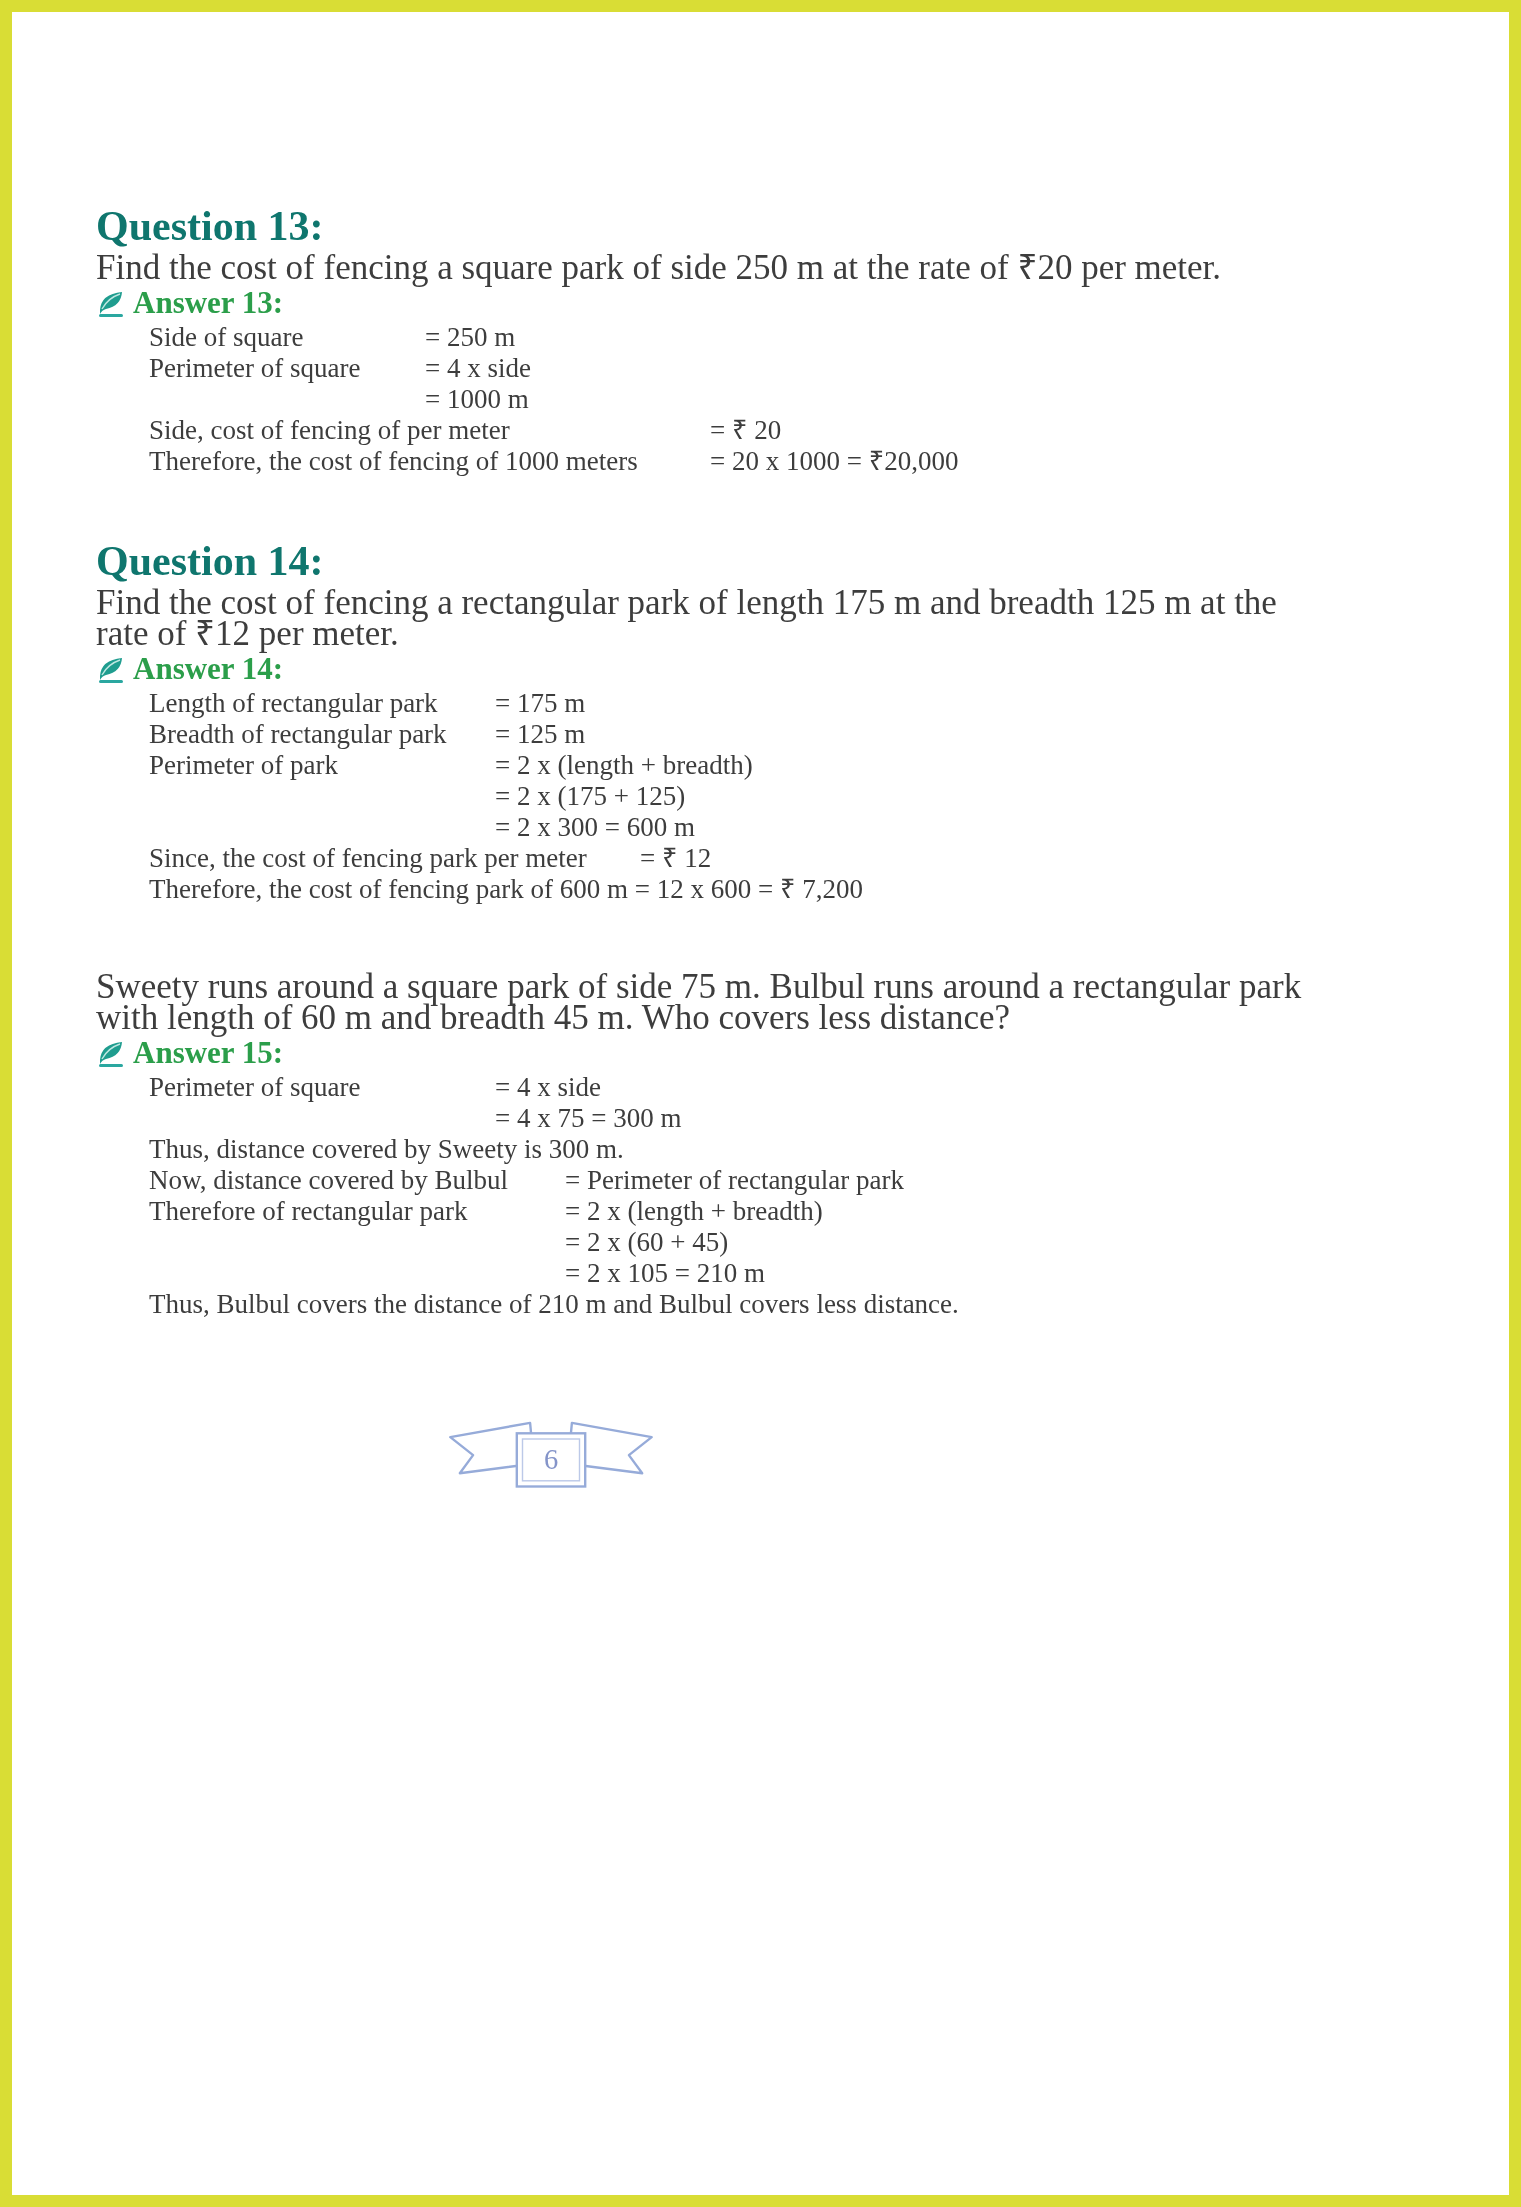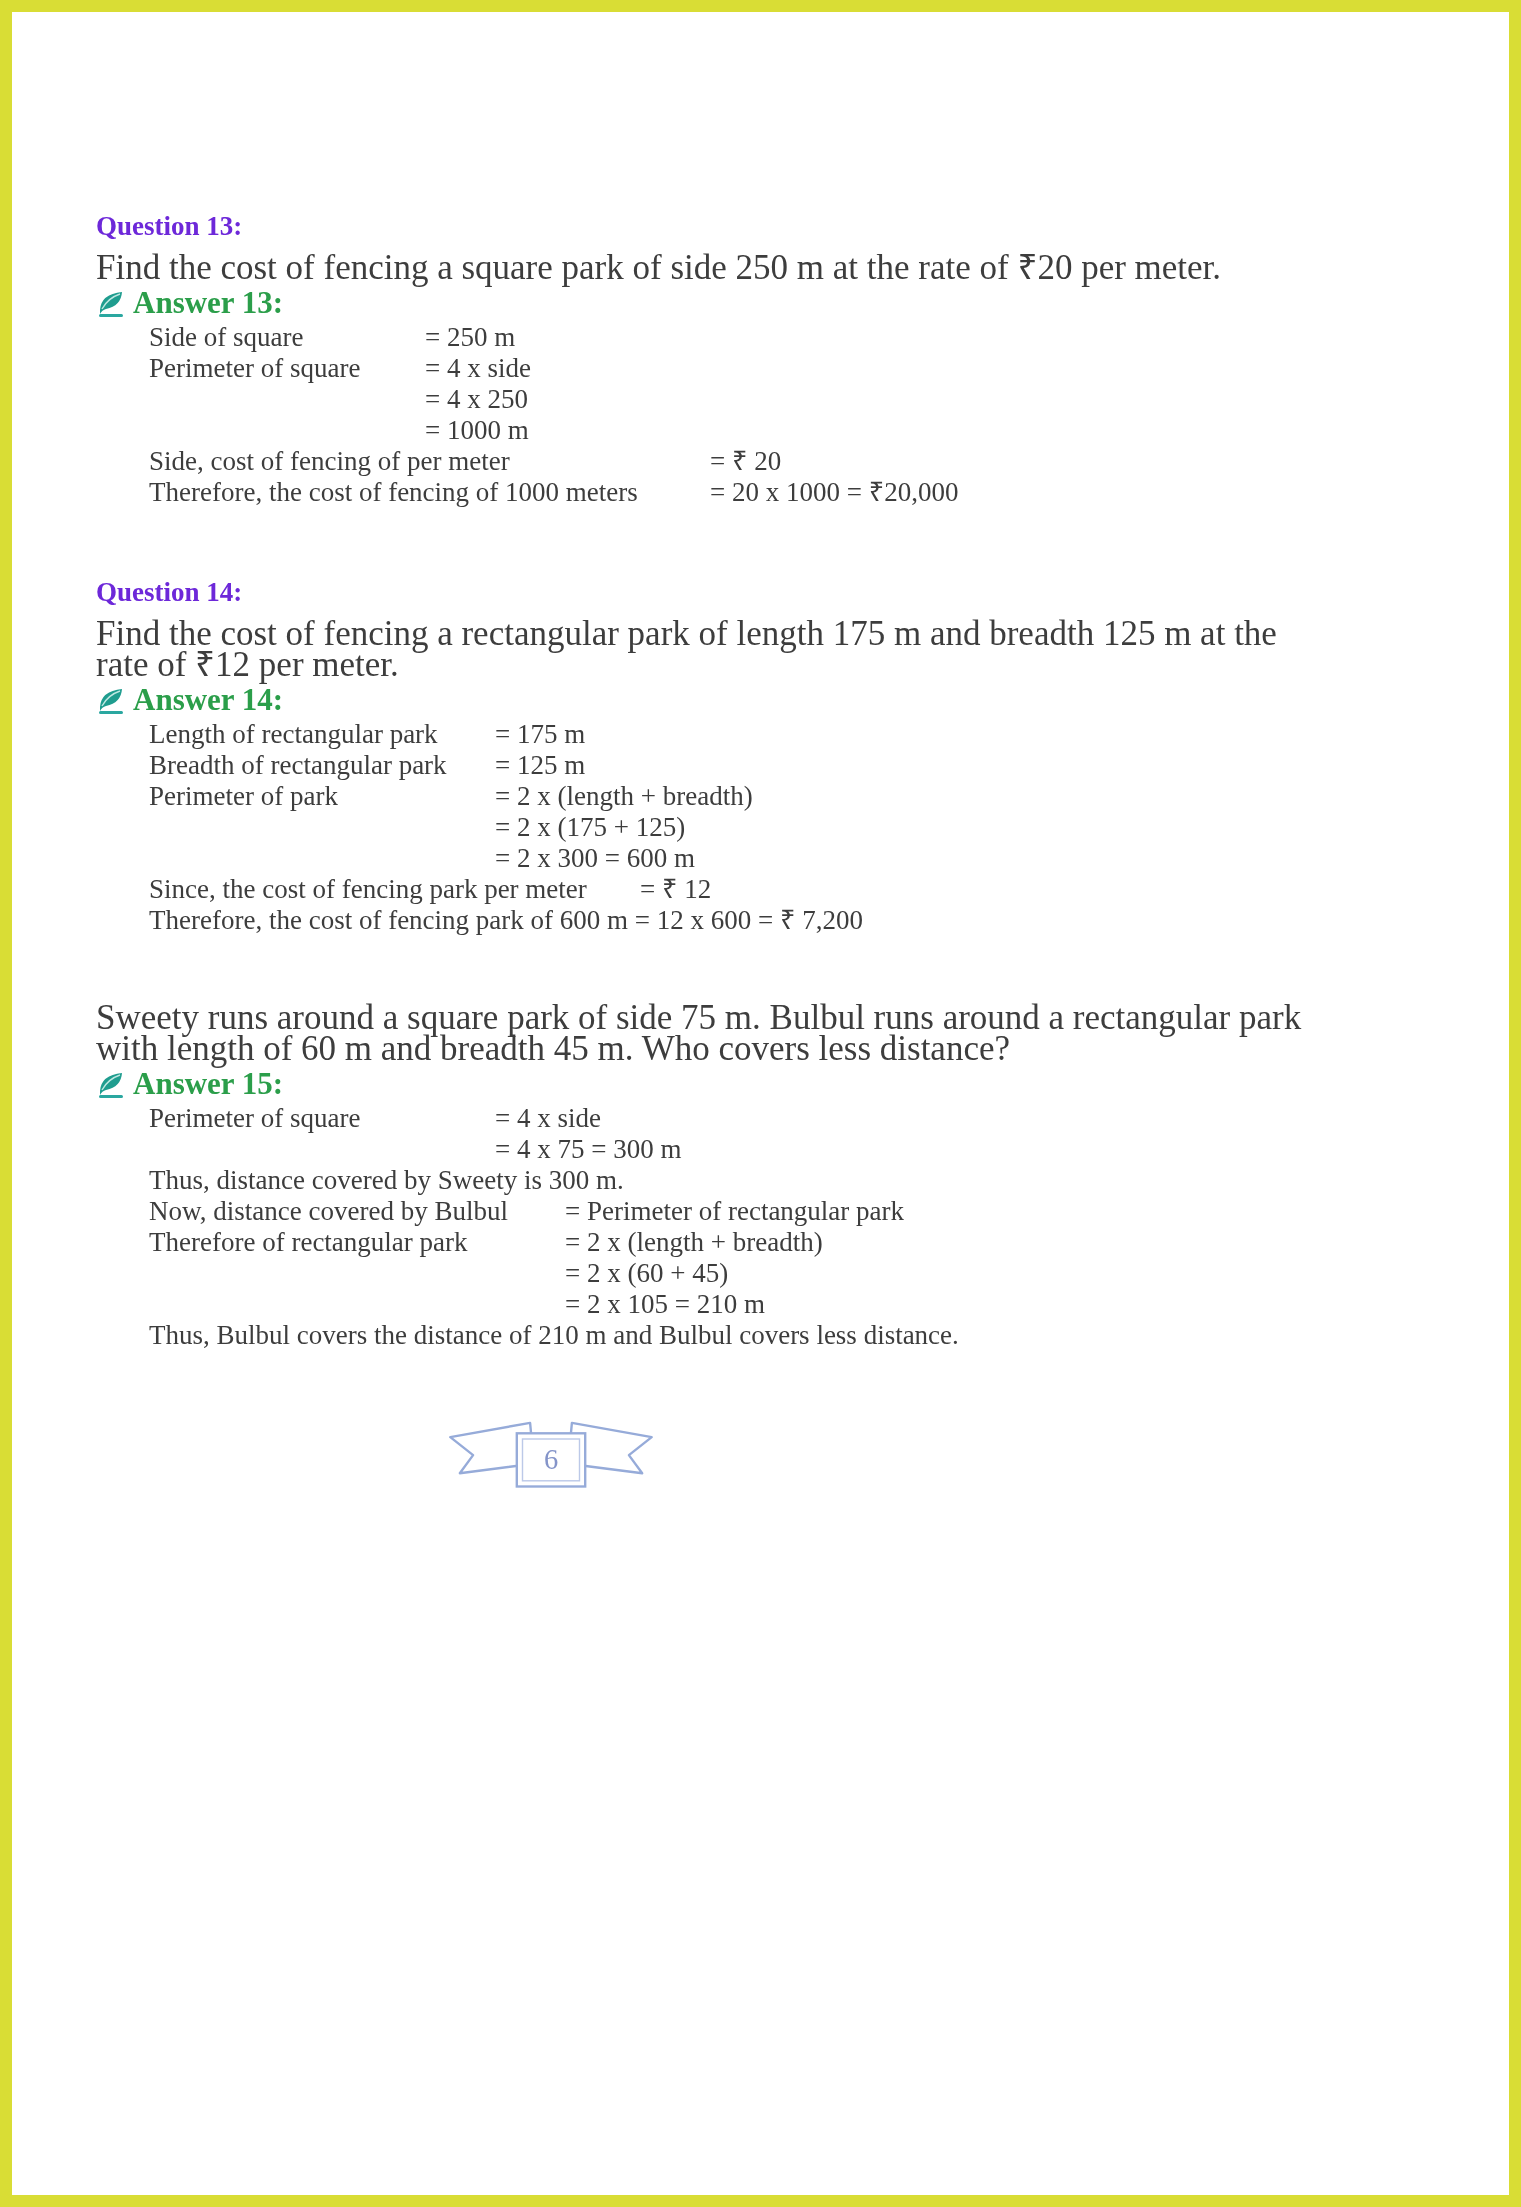--- a/index.html
+++ b/index.html
@@ -9,21 +9,21 @@
     width:1521px; height:2207px;
     background:#ffffff;
     border:12px solid #d9dd35;
     font-family:"Liberation Serif", serif;
     color:#3d3d3d;
     overflow:hidden;
   }
   .content { padding:196px 78px 0 84px; }
   .section { margin-bottom:66px; }
   .qhead {
-    font-size:27px; font-weight:bold; color:#6d28d9;
+    font-size:42px; font-weight:bold; color:#0f766e;
     margin-bottom:8px; line-height:36px;
   }
   .qtext {
     font-size:35px; line-height:31px; max-width:1240px;
     margin-bottom:2px;
   }
   .ahead { display:flex; align-items:center; gap:7px; height:36px; margin:1px 0; }
   .ahead-label { font-size:31px; font-weight:bold; color:#2b9e4a; line-height:34px; }
   .leaf { width:30px; height:30px; display:inline-flex; align-items:center; justify-content:center; }
   .answer { margin-left:53px; }
@@ -65,24 +65,20 @@
         <span class="ahead-label">Answer 13:</span>
       </div>
       <div class="answer">
         <div class="arow">
           <span class="lbl w232">Side of square</span>
           <span class="val">= 250 m</span>
         </div>
         <div class="arow">
           <span class="lbl w232">Perimeter of square</span>
           <span class="val">= 4 x side</span>
-        </div>
-        <div class="arow">
-          <span class="lbl w232"></span>
-          <span class="val">= 4 x 250</span>
         </div>
         <div class="arow">
           <span class="lbl w232"></span>
           <span class="val">= 1000 m</span>
         </div>
         <div class="arow">
           <span class="lbl w517">Side, cost of fencing of per meter</span>
           <span class="val">= ₹ 20</span>
         </div>
         <div class="arow">

